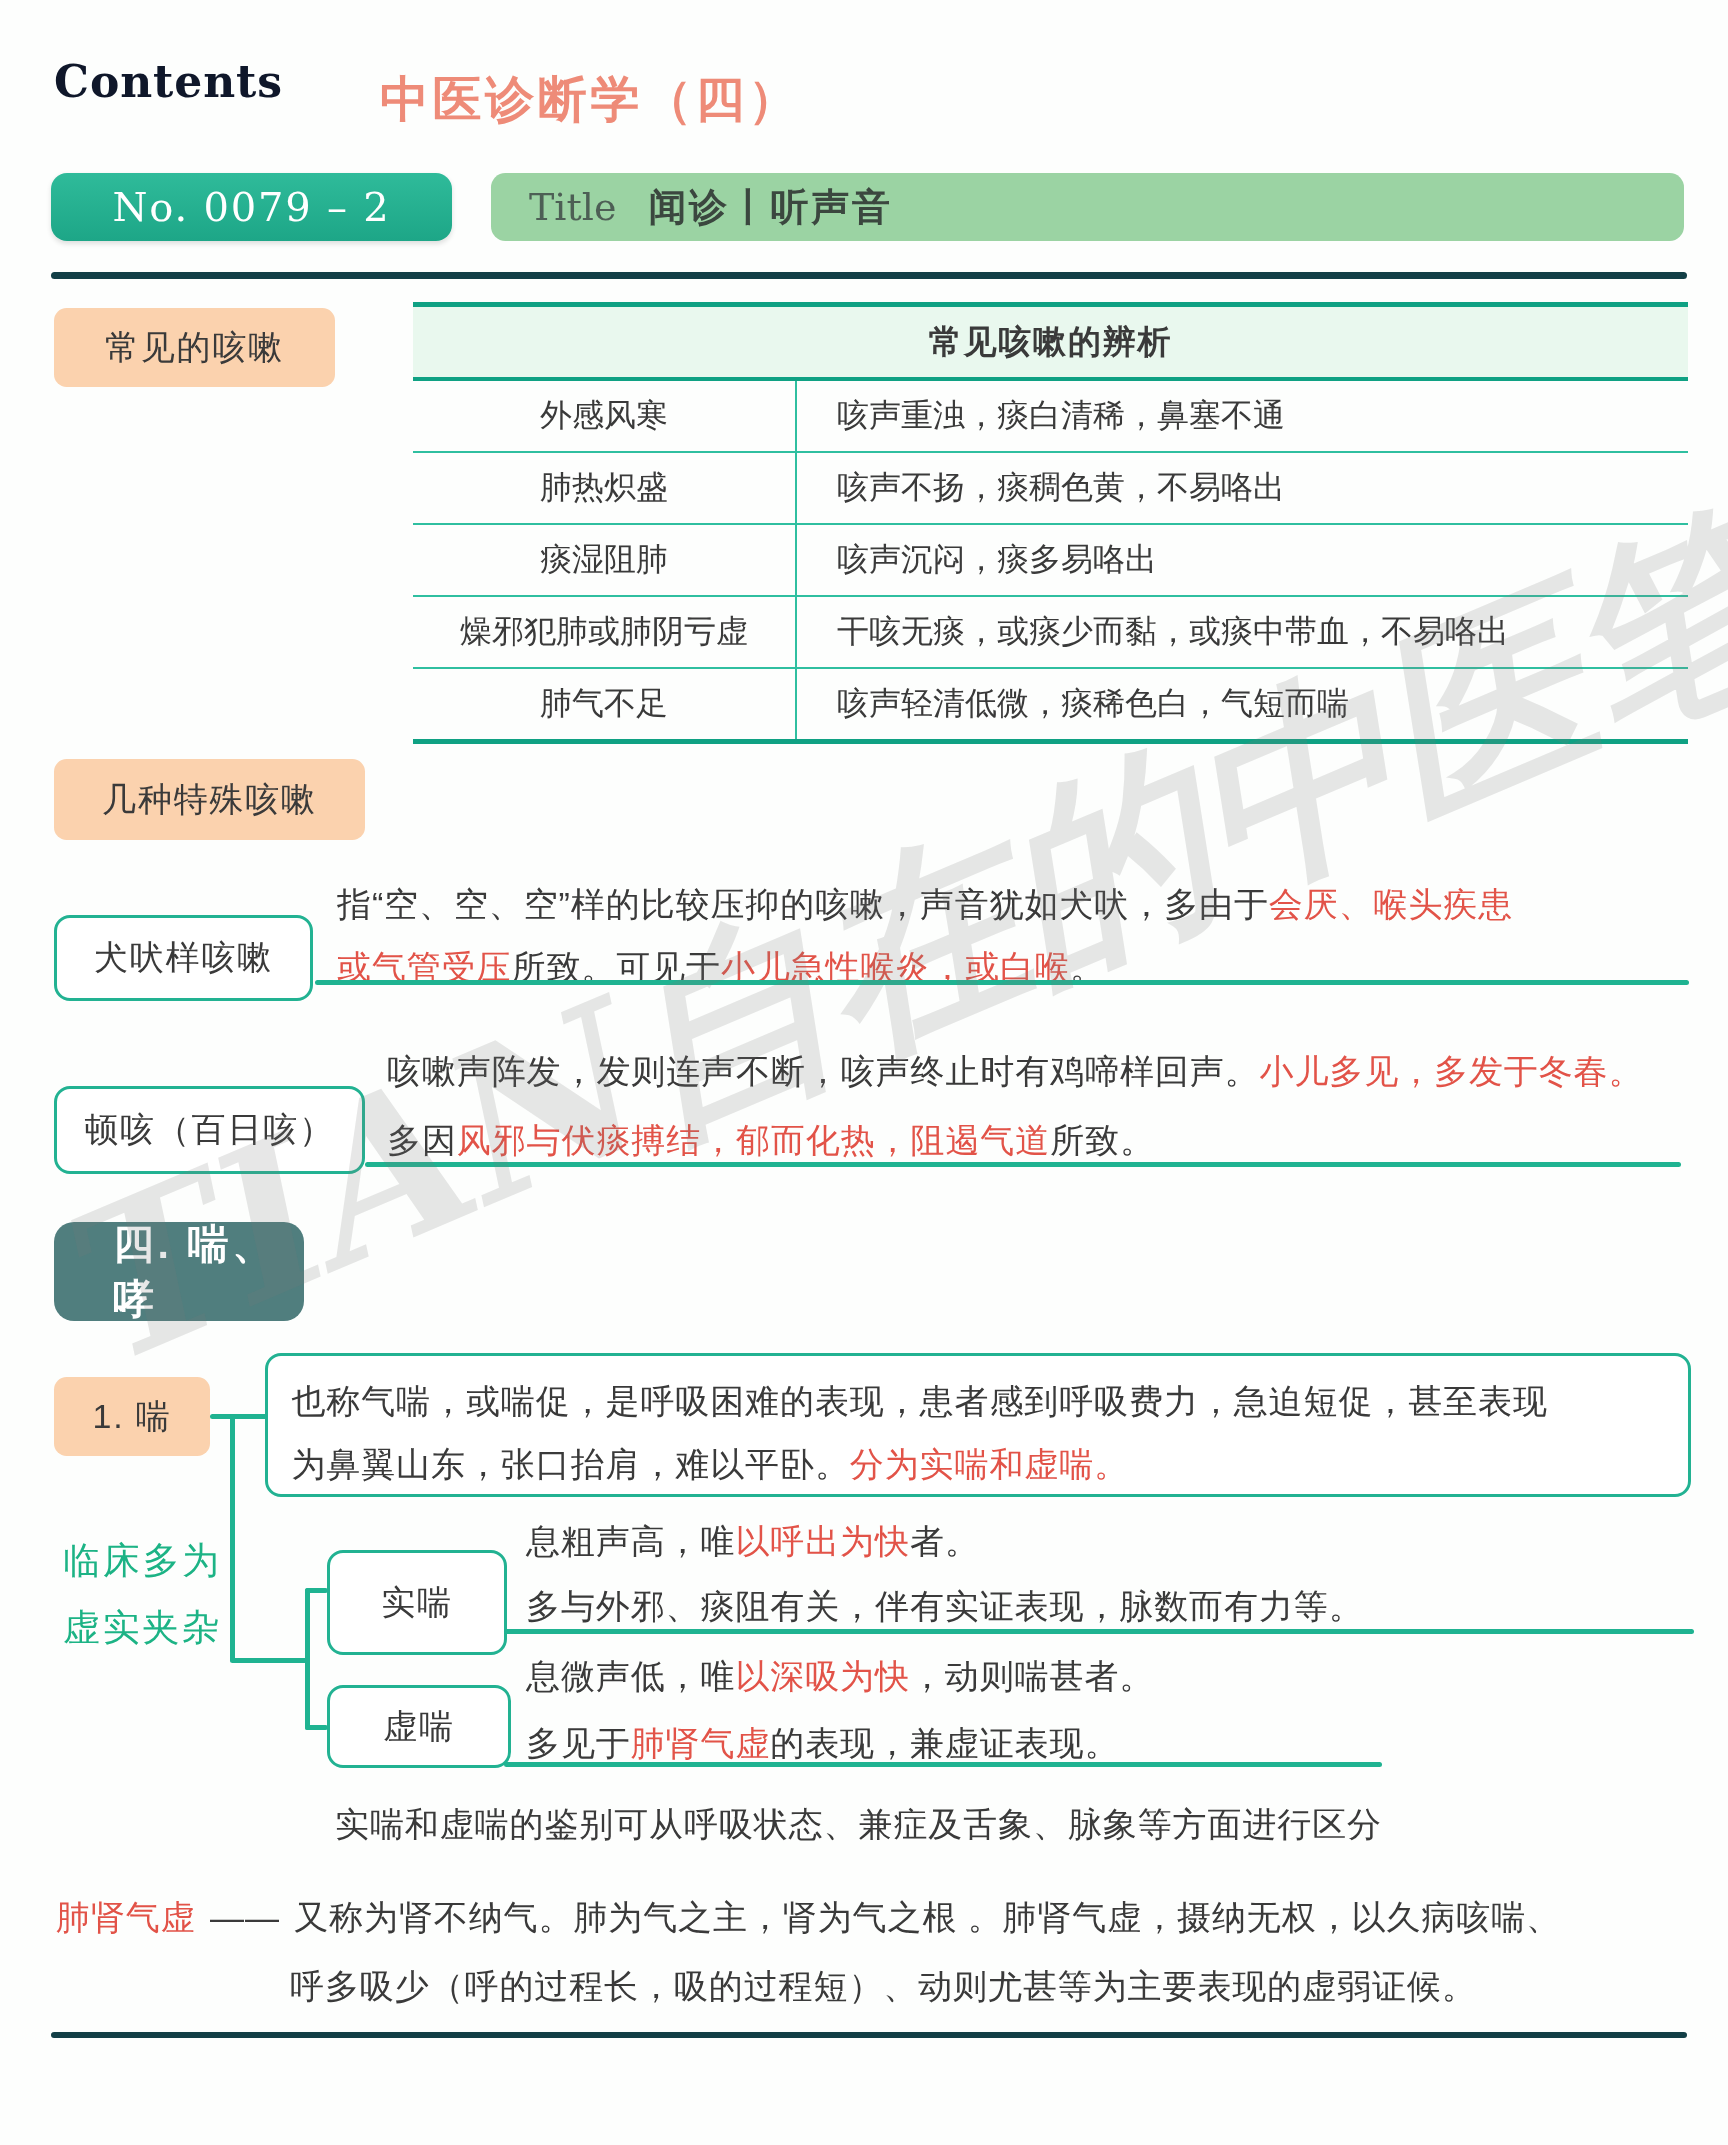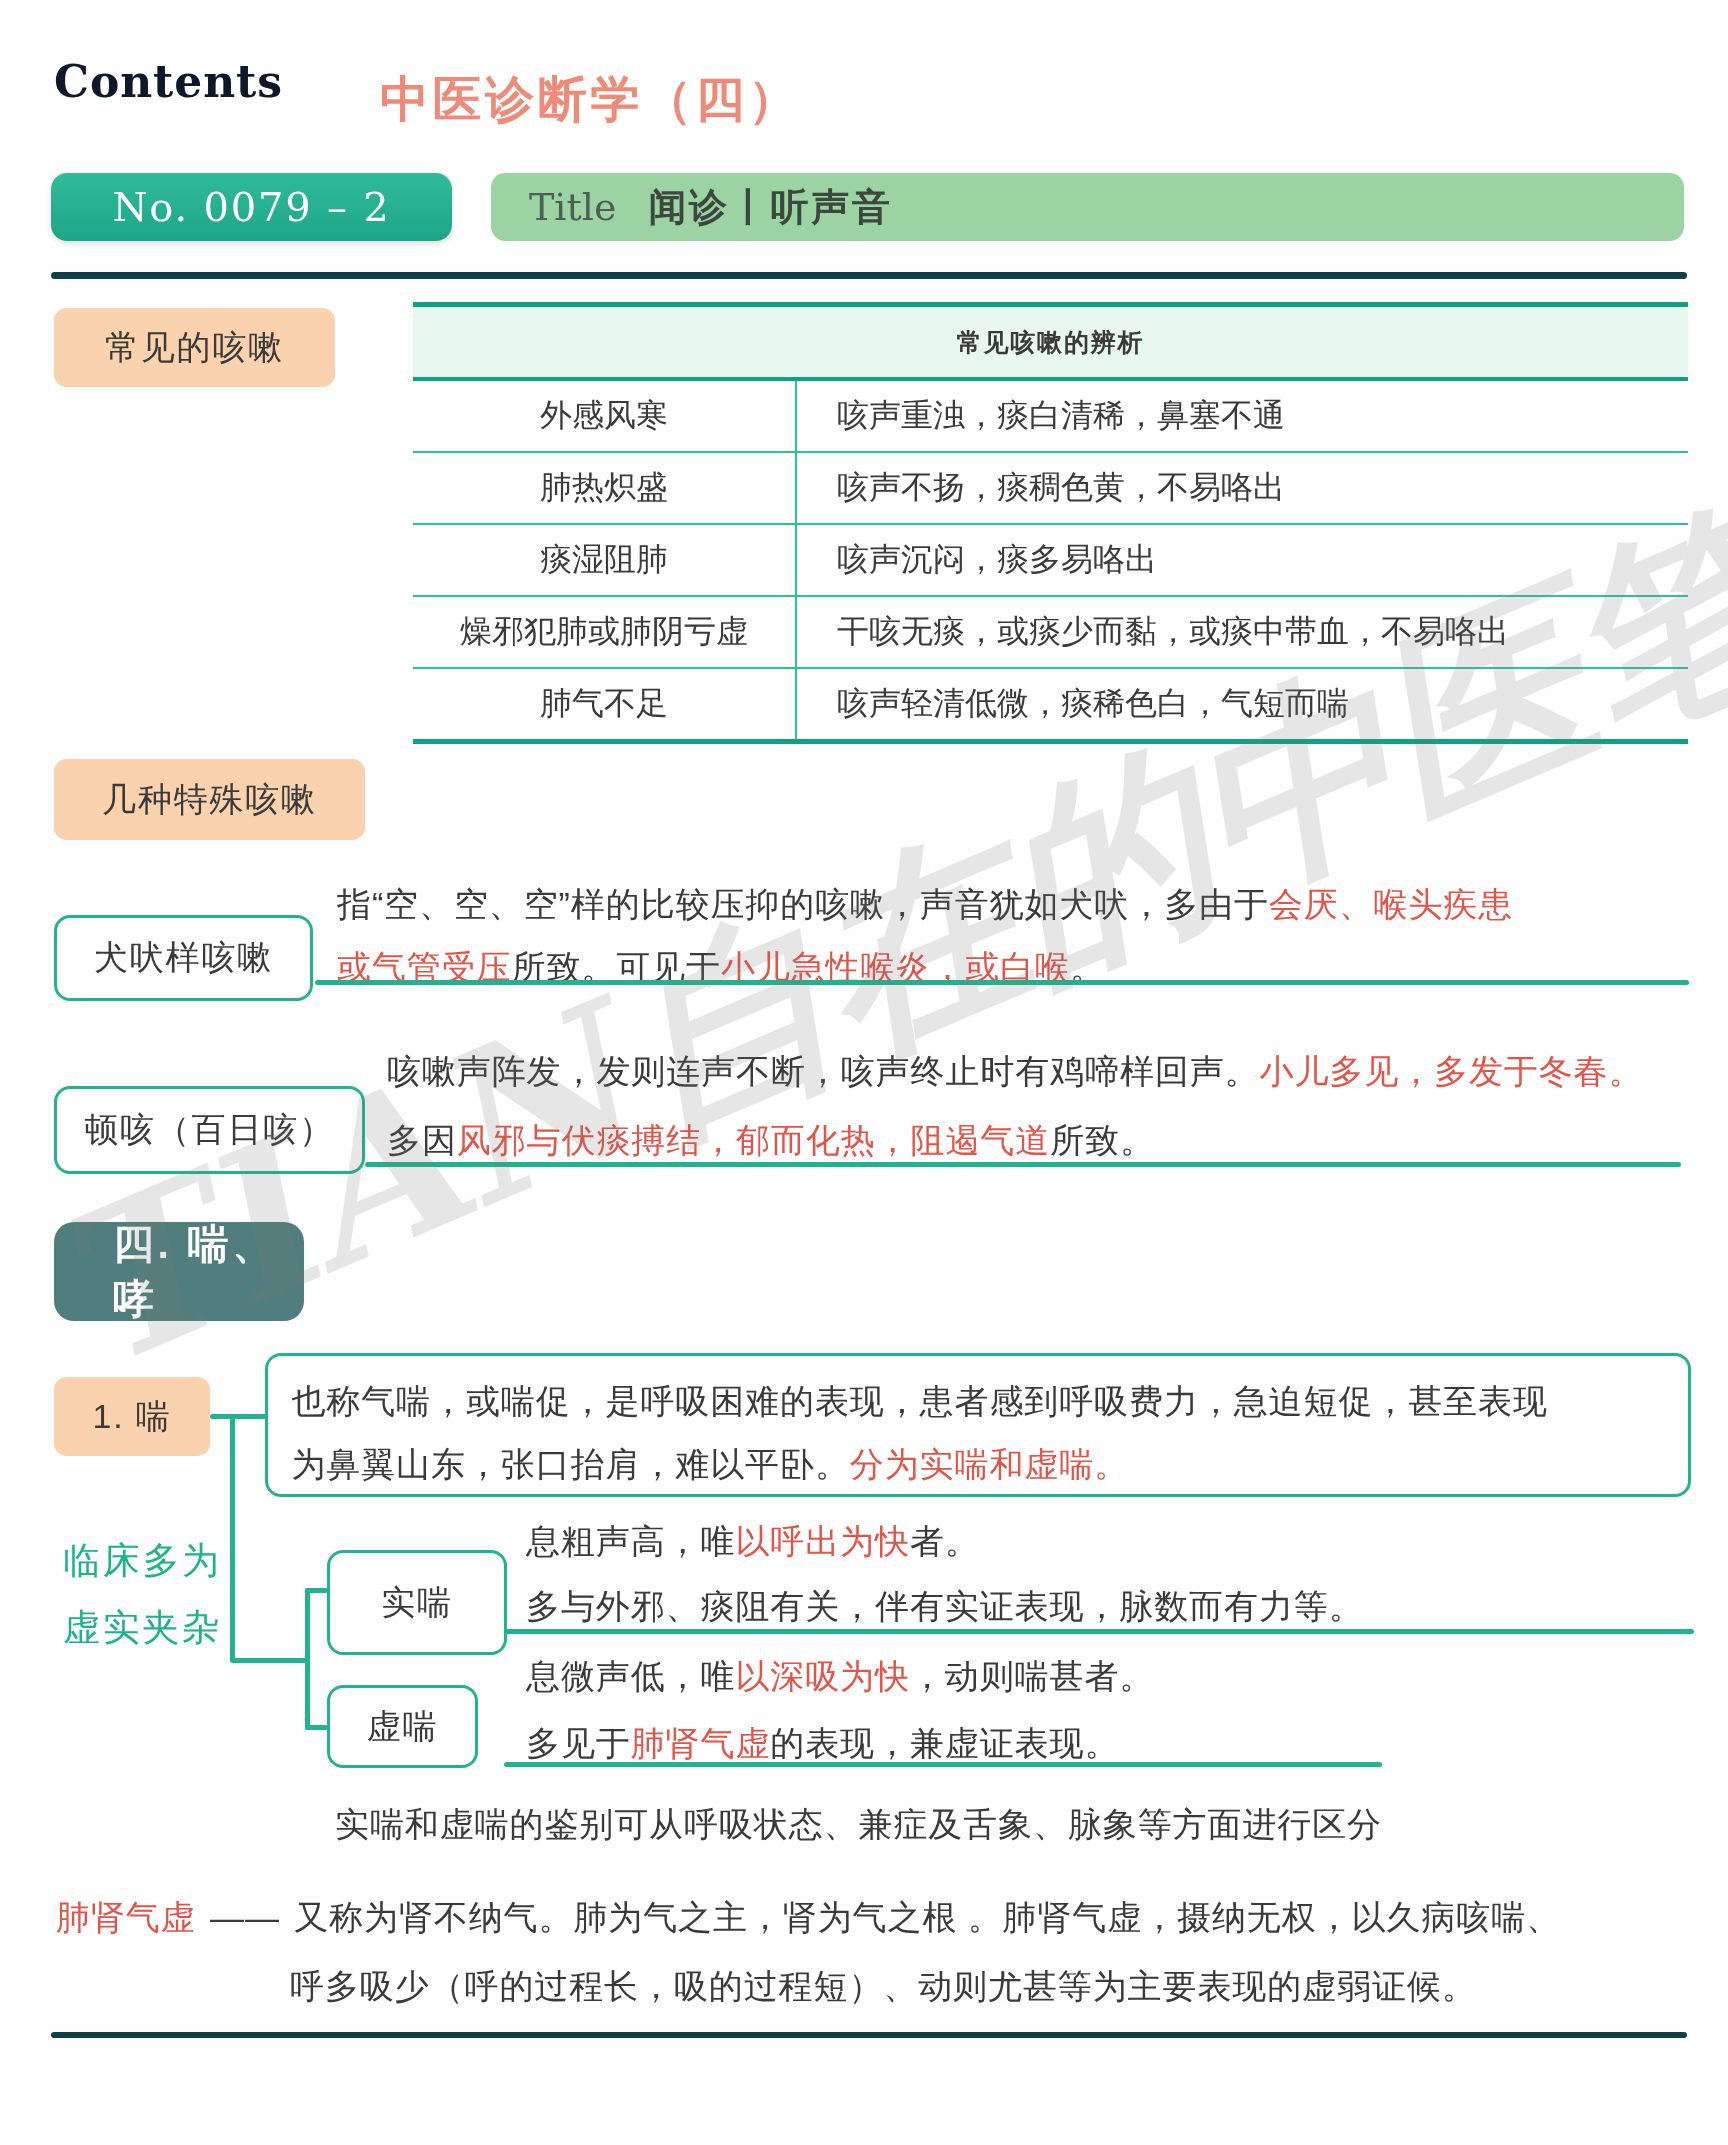--- a/index.html
+++ b/index.html
@@ -21,21 +21,21 @@
   
   .orange-pill{background:#fbd2ae;border-radius:12.6px;display:flex;align-items:center;justify-content:center;
                font-size:34px;color:#3a3a3a;letter-spacing:1.8px;}
   .outline-box{background:#fff;border:3.6px solid #22b292;border-radius:16px;display:flex;align-items:center;
                justify-content:center;font-size:34px;color:#3a3a3a;letter-spacing:1.8px;box-sizing:border-box;}
   .dark-box{background:#507e7e;border-radius:20px;color:#fff;font-size:41px;font-weight:bold;
             display:flex;align-items:center;padding-left:59px;box-sizing:border-box;letter-spacing:3.6px;}
   
   .tbl{left:413px;top:302px;width:1275px;border-top:5.4px solid #0fa183;border-bottom:5.4px solid #0fa183;}
   .tbl-head{height:70px;background:#e9f8ee;display:flex;align-items:center;justify-content:center;
-            font-size:25px;font-weight:bold;color:#3a3a3a;border-bottom:4.5px solid #0fa183;letter-spacing:1.8px;}
+            font-size:33px;font-weight:bold;color:#3a3a3a;border-bottom:4.5px solid #0fa183;letter-spacing:1.8px;}
   .tbl-row{display:flex;height:70px;}
   .tbl-row + .tbl-row{border-top:2.7px solid #2fbfa0;}
   .tc1{width:382px;display:flex;align-items:center;justify-content:center;font-size:32px;}
   .tc2{flex:1;border-left:2.7px solid #2fbfa0;display:flex;align-items:center;padding-left:40px;font-size:32px;}
   
   .t{font-size:34px;line-height:54px;white-space:nowrap;color:#3a3a3a;letter-spacing:0.9px;}
   .red{color:#e25348;}
   .green-note{font-size:37px;color:#1cb385;letter-spacing:2.7px;}
   .tealline{background:#1fb391;border-radius:2.7px;}
   .term-red{color:#e25348;}
@@ -134,21 +134,21 @@
 
   <div class="abs outline-box" style="left:327px;top:1550px;width:180px;height:105px;">实喘</div>
   <div class="abs t" style="left:526px;top:1514px;">
     <span>息粗声高，唯</span><span class="red">以呼出为快</span><span>者。</span>
   </div>
   <div class="abs t" style="left:526px;top:1579px;">
     <span>多与外邪、痰阻有关，伴有实证表现，脉数而有力等。</span>
   </div>
   <div class="abs tealline" style="left:504px;top:1629px;width:1190px;height:4.5px;"></div>
 
-  <div class="abs outline-box" style="left:327px;top:1685px;width:151px;height:83px;">虚喘</div>
+  <div class="abs outline-box" style="left:327px;top:1685px;width:184px;height:83px;">虚喘</div>
   <div class="abs t" style="left:526px;top:1649px;">
     <span>息微声低，唯</span><span class="red">以深吸为快</span><span>，动则喘甚者。</span>
   </div>
   <div class="abs t" style="left:526px;top:1716px;">
     <span>多见于</span><span class="red">肺肾气虚</span><span>的表现，兼虚证表现。</span>
   </div>
   <div class="abs tealline" style="left:504px;top:1762px;width:878px;height:4.5px;"></div>
 
   <div class="abs t" style="left:335px;top:1797px;">
     <span>实喘和虚喘的鉴别可从呼吸状态、兼症及舌象、脉象等方面进行区分</span>

